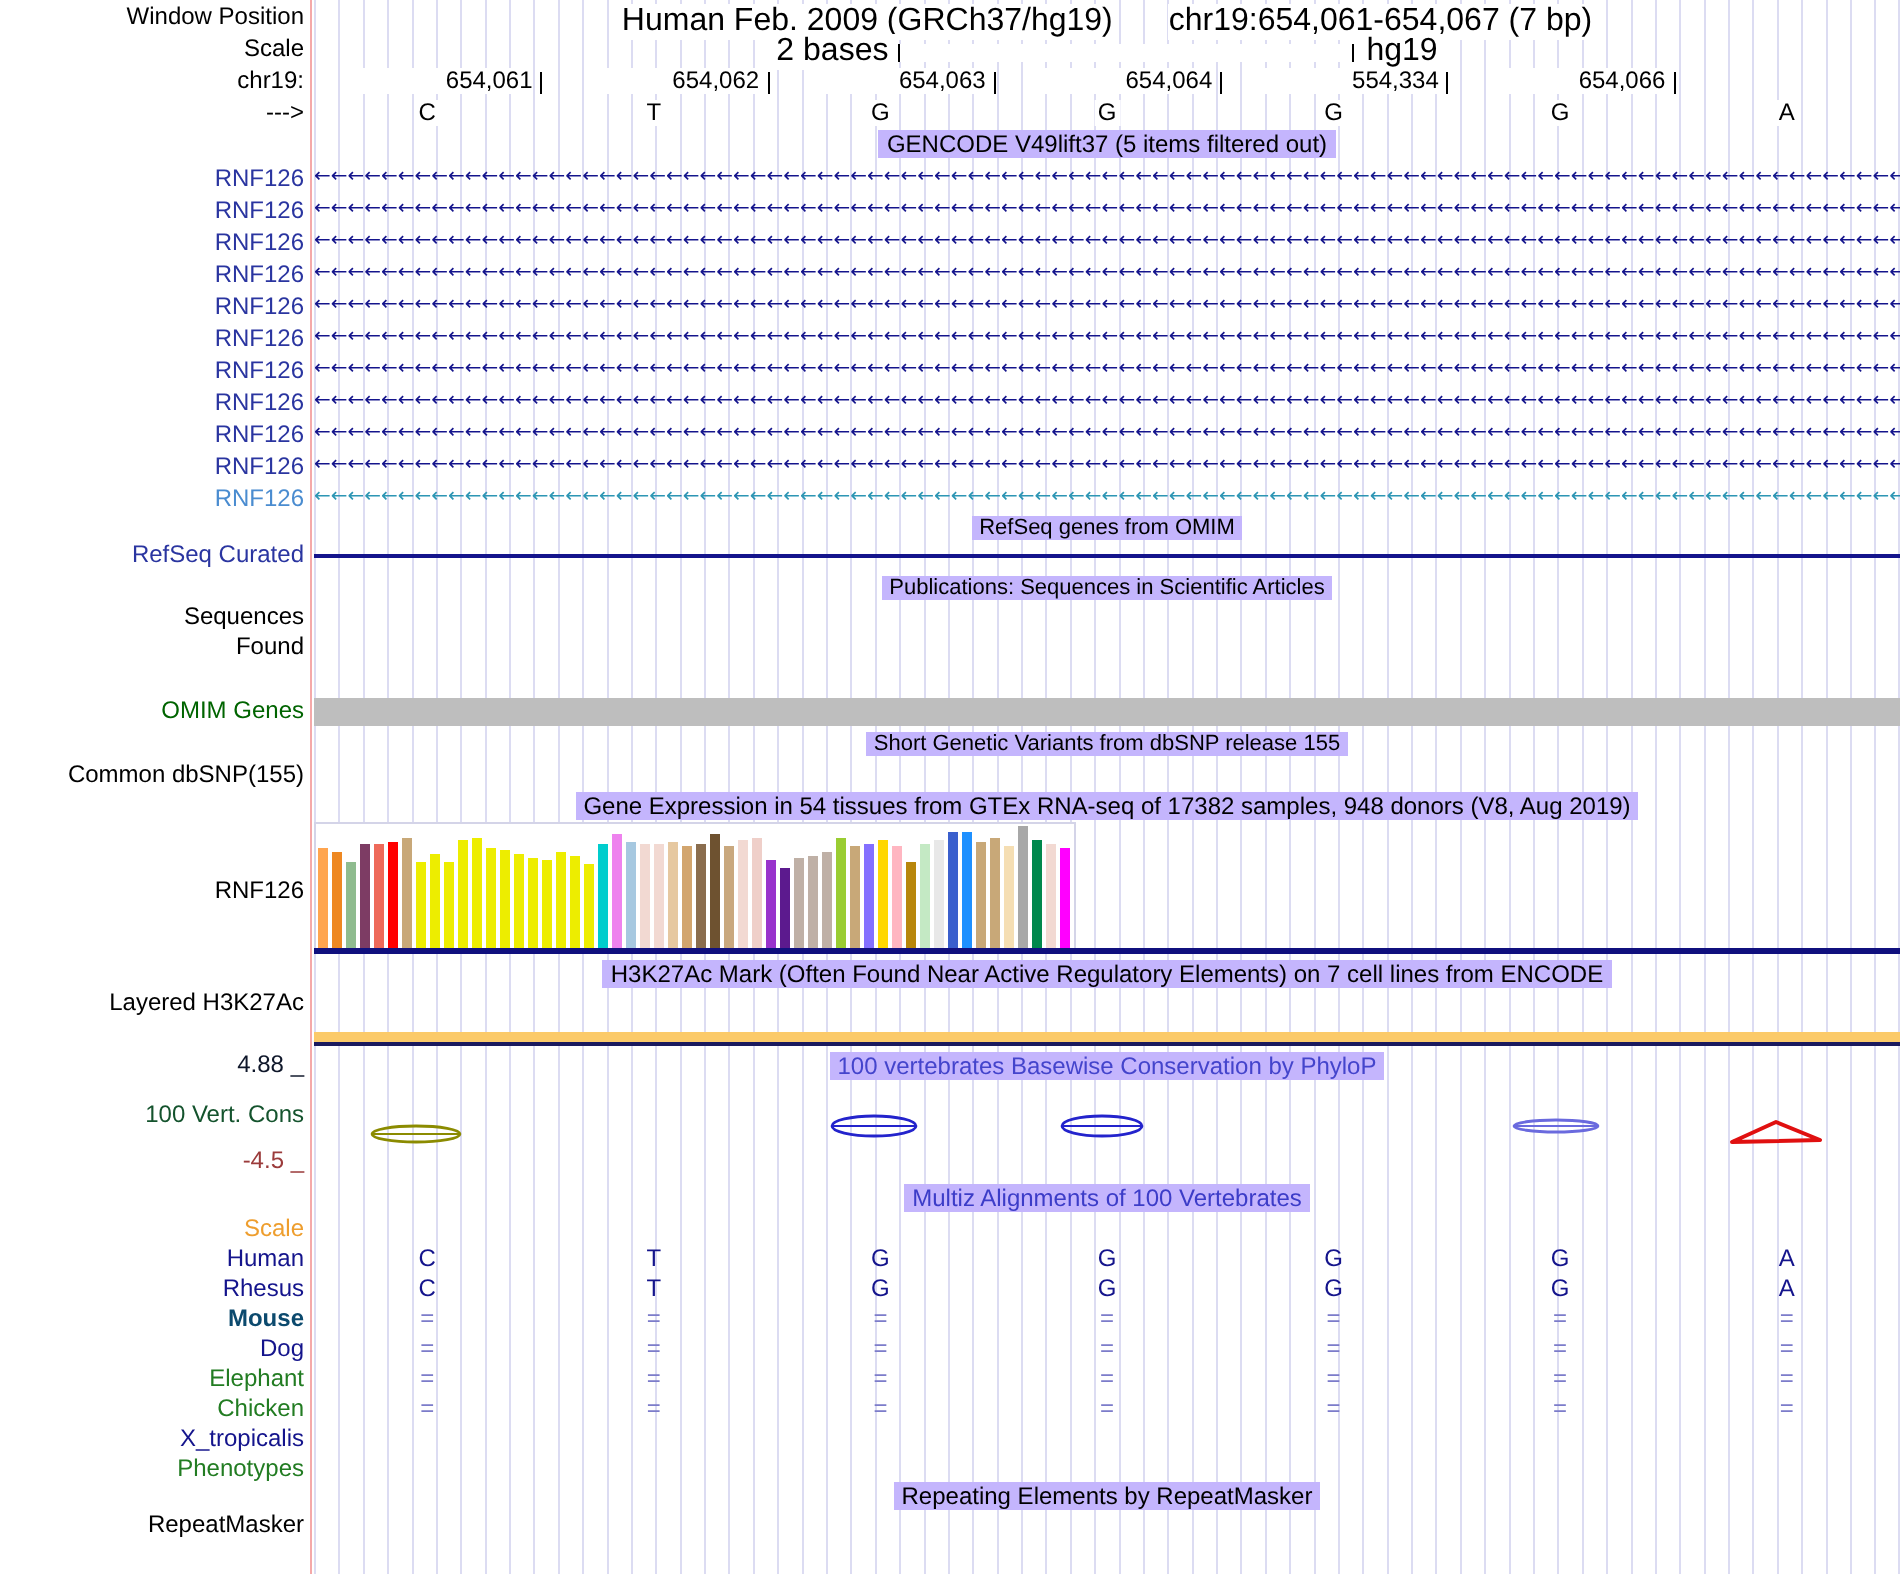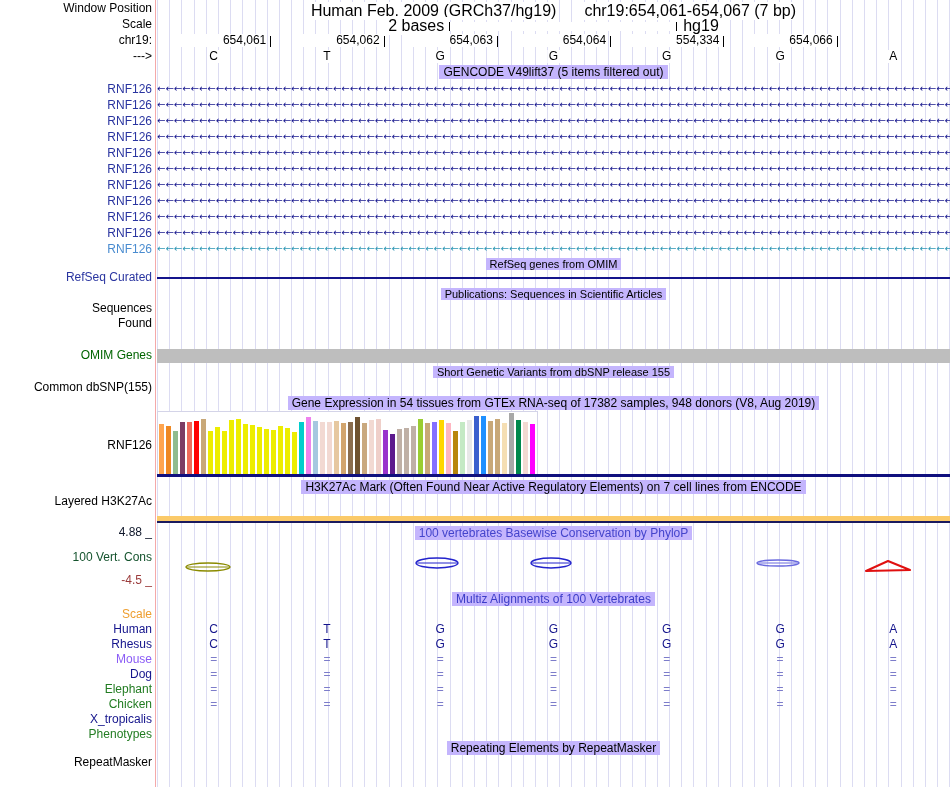--- a/index.html
+++ b/index.html
@@ -214,21 +214,21 @@
     <div class="mcell" style="left: 780.071px; top: 622px; height: 15px; line-height: 15px; color: rgb(20, 20, 140);">G</div>
     <div class="mcell" style="left: 893.357px; top: 622px; height: 15px; line-height: 15px; color: rgb(20, 20, 140);">A</div>
     <div class="label" style="top: 637px; height: 15px; line-height: 15px; color: rgb(20, 20, 140);">Rhesus</div>
     <div class="mcell" style="left: 213.643px; top: 637px; height: 15px; line-height: 15px; color: rgb(20, 20, 140);">C</div>
     <div class="mcell" style="left: 326.929px; top: 637px; height: 15px; line-height: 15px; color: rgb(20, 20, 140);">T</div>
     <div class="mcell" style="left: 440.214px; top: 637px; height: 15px; line-height: 15px; color: rgb(20, 20, 140);">G</div>
     <div class="mcell" style="left: 553.5px; top: 637px; height: 15px; line-height: 15px; color: rgb(20, 20, 140);">G</div>
     <div class="mcell" style="left: 666.786px; top: 637px; height: 15px; line-height: 15px; color: rgb(20, 20, 140);">G</div>
     <div class="mcell" style="left: 780.071px; top: 637px; height: 15px; line-height: 15px; color: rgb(20, 20, 140);">G</div>
     <div class="mcell" style="left: 893.357px; top: 637px; height: 15px; line-height: 15px; color: rgb(20, 20, 140);">A</div>
-    <div class="label" style="top: 652px; height: 15px; line-height: 15px; color: #8b5cf6;">Mouse</div>
+    <div class="label" style="top: 652px; height: 15px; line-height: 15px; color: #0c4a6e; font-weight: bold;">Mouse</div>
     <div class="mcell" style="left: 213.643px; top: 652px; height: 15px; line-height: 15px; color: rgb(124, 124, 202);">=</div>
     <div class="mcell" style="left: 326.929px; top: 652px; height: 15px; line-height: 15px; color: rgb(124, 124, 202);">=</div>
     <div class="mcell" style="left: 440.214px; top: 652px; height: 15px; line-height: 15px; color: rgb(124, 124, 202);">=</div>
     <div class="mcell" style="left: 553.5px; top: 652px; height: 15px; line-height: 15px; color: rgb(124, 124, 202);">=</div>
     <div class="mcell" style="left: 666.786px; top: 652px; height: 15px; line-height: 15px; color: rgb(124, 124, 202);">=</div>
     <div class="mcell" style="left: 780.071px; top: 652px; height: 15px; line-height: 15px; color: rgb(124, 124, 202);">=</div>
     <div class="mcell" style="left: 893.357px; top: 652px; height: 15px; line-height: 15px; color: rgb(124, 124, 202);">=</div>
     <div class="label" style="top: 667px; height: 15px; line-height: 15px; color: rgb(20, 20, 140);">Dog</div>
     <div class="mcell" style="left: 213.643px; top: 667px; height: 15px; line-height: 15px; color: rgb(124, 124, 202);">=</div>
     <div class="mcell" style="left: 326.929px; top: 667px; height: 15px; line-height: 15px; color: rgb(124, 124, 202);">=</div>

